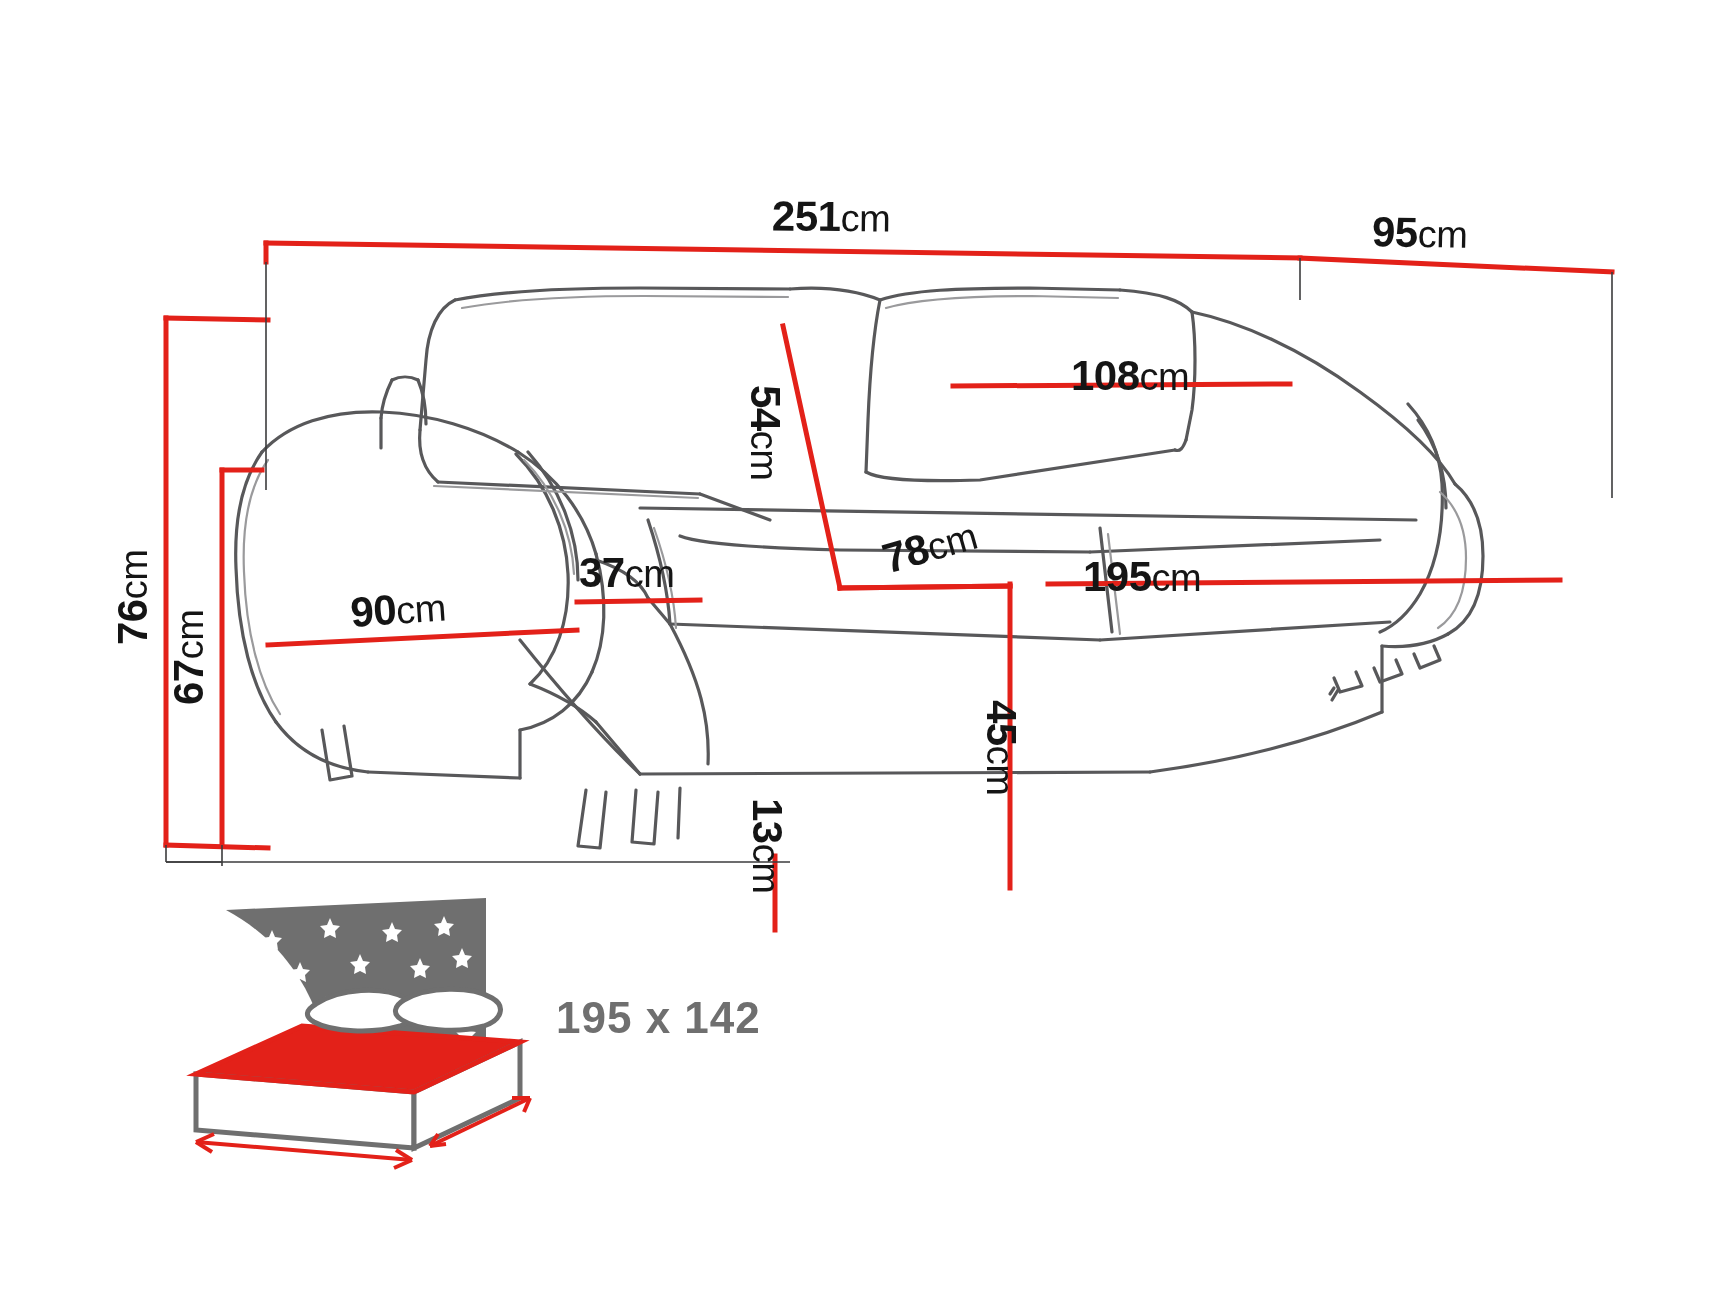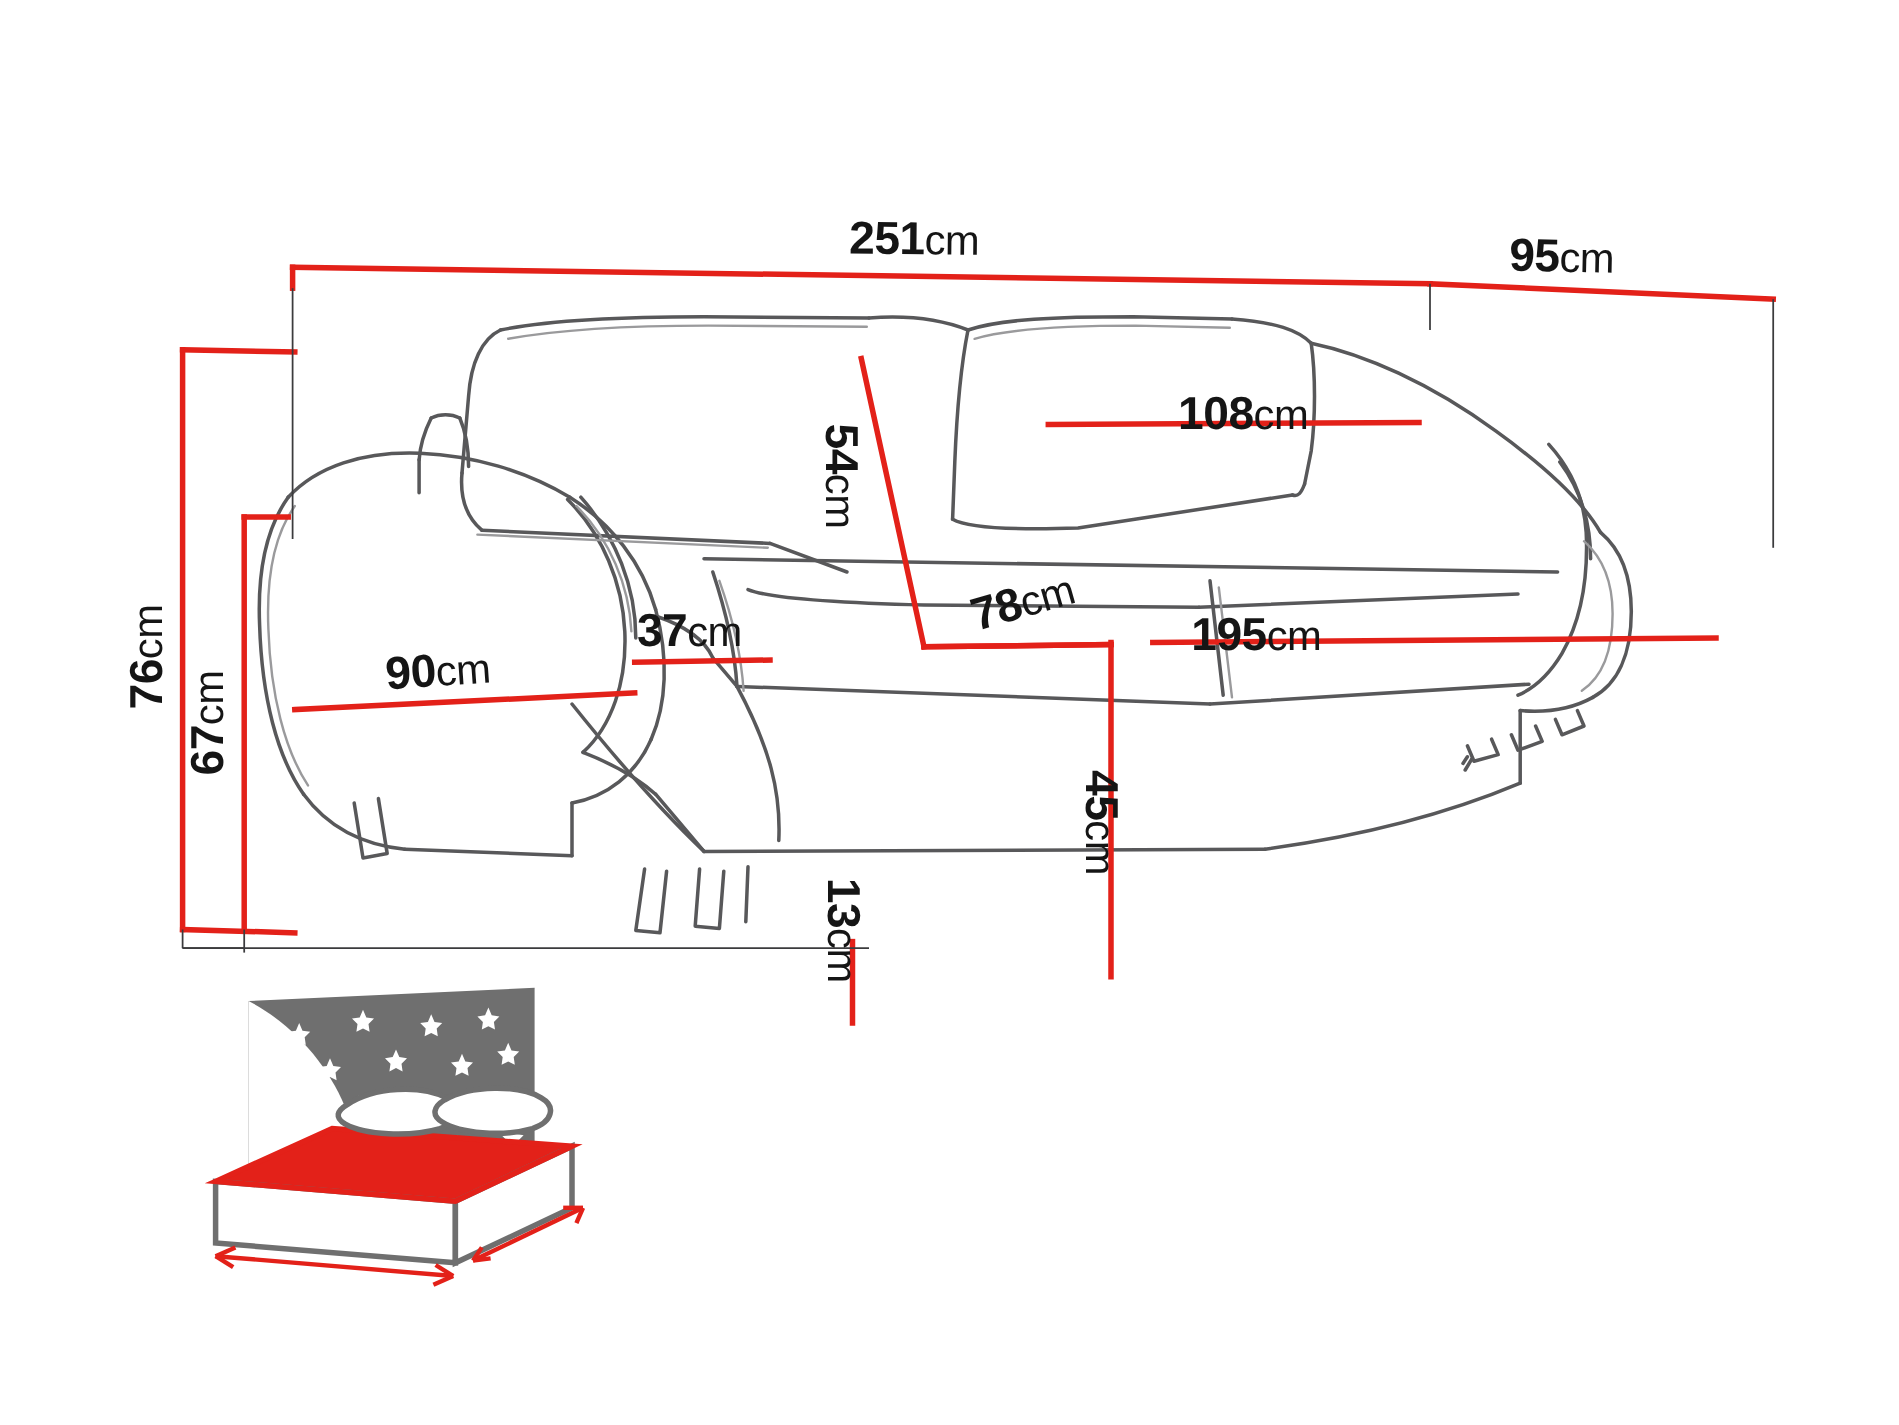--- a/index.html
+++ b/index.html
@@ -246,14 +246,15 @@
   </div>
 
   <div class="lbl" style="left:1022px;top:700px;transform-origin:0 0;transform:rotate(90deg);">
     <span class="num">45</span><span class="unit">cm</span>
   </div>
 
   <div class="lbl" style="left:788px;top:798px;transform-origin:0 0;transform:rotate(90deg);">
     <span class="num">13</span><span class="unit">cm</span>
   </div>
 
+  <div class="bedsize" style="left:556px;top:993px;">195 x 142</div>
 
 </div>
 
 </body></html>

